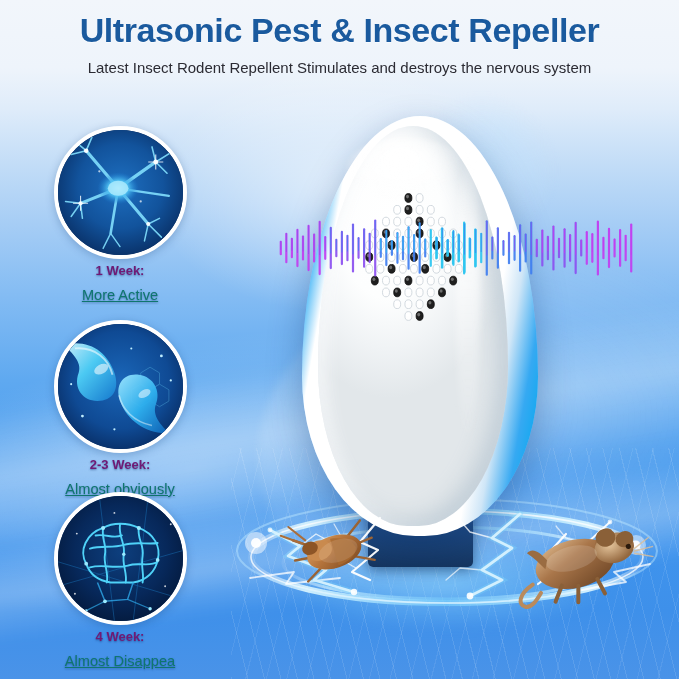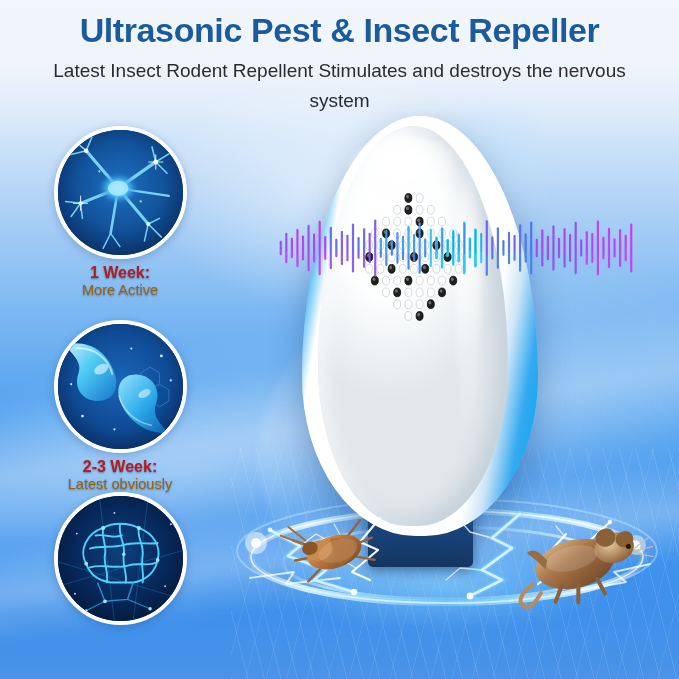--- a/index.html
+++ b/index.html
@@ -73,42 +73,43 @@
   }
 
   
   .header{ position:absolute; left:0; right:0; top:0; text-align:center; z-index:20; }
   .title{
     font-size:34px; font-weight:bold; color:#1a5a9e;
     letter-spacing:-.4px; padding-top:11px; line-height:1.12;
     text-shadow:0 1px 0 rgba(255,255,255,.6);
   }
   .subtitle{
-    font-size:19px; color:#2b2b33; line-height:1.56;
+    font-size:15px; color:#2b2b33; line-height:1.56;
     margin-top:7px; padding:0 26px;
   }
 
   
   .badge{ position:absolute; left:52px; width:136px; text-align:center; z-index:18; }
   .badge-circle{
     width:133px; height:133px; border-radius:50%;
     border:4px solid #ffffff; margin:0 auto;
     box-shadow:0 2px 9px rgba(10,50,110,.26);
     overflow:hidden; position:relative;
     background:#0a2f63;
   }
   .badge-circle svg{ position:absolute; inset:0; width:100%; height:100%; }
   .badge-label{ margin-top:5px; line-height:1.12; }
   .badge-week{
-    font-size:16px; font-weight:bold; color:#b91c1c;
+    font-size:13px; font-weight:bold; color:#701a75;
     text-shadow:0 1px 2px rgba(10,50,110,.5);
   }
   .badge-desc{
-    font-size:14.6px; color:#a16207; margin-top:0px;
+    font-size:14.6px; color:#0f766e; margin-top:8px;
     text-shadow:0 1px 2px rgba(10,50,110,.5);
+    text-decoration:underline;
   }
   #badge-0{ top:126px; }
   #badge-1{ top:320px; }
   #badge-2{ top:492px; }
 
   
   .device-zone{ position:absolute; left:250px; top:100px; width:380px; height:500px; z-index:14; }
 
   .device-plug{
     position:absolute; left:118px; top:395px; width:105px; height:72px;
@@ -285,21 +286,21 @@
             <circle cx="110" cy="34" r="1.5"></circle>
           <circle cx="60" cy="112" r="1.2"></circle>
             <circle cx="120" cy="60" r="1.2"></circle>
           <circle cx="14" cy="64" r="1.1"></circle>
             <circle cx="78" cy="26" r="1.1"></circle>
         </g>
       </svg>
     </div>
     <div class="badge-label">
       <div class="badge-week">2-3 Week:</div>
-      <div class="badge-desc">Latest obviously</div>
+      <div class="badge-desc">Almost obviously</div>
     </div>
   </div>
 
   <div class="badge" id="badge-2">
     <div class="badge-circle">
       <svg viewBox="0 0 133 133" preserveAspectRatio="xMidYMid slice">
         <defs>
           <radialGradient id="bbg" cx="50%" cy="45%" r="68%">
             <stop offset="0%" stop-color="#0d3f7e"></stop>
             <stop offset="55%" stop-color="#07285a"></stop>
@@ -333,20 +334,24 @@
             <circle cx="30" cy="122" r="1.6"></circle>
         </g>
         <g fill="#ffffff" opacity=".8">
           <circle cx="20" cy="40" r="1"></circle>
             <circle cx="114" cy="96" r="1"></circle>
           <circle cx="60" cy="18" r="1"></circle>
             <circle cx="18" cy="104" r="1"></circle>
           <circle cx="120" cy="30" r="1"></circle>
         </g>
       </svg>
+    </div>
+    <div class="badge-label">
+      <div class="badge-week">4 Week:</div>
+      <div class="badge-desc">Almost Disappea</div>
     </div>
   </div>
 
   <div class="floor-glow"></div>
   <div class="energy-ring">
     <svg viewBox="0 0 430 118">
       <defs>
         <linearGradient id="ring1" x1="0%" y1="0%" x2="100%" y2="0%">
           <stop offset="0%" stop-color="#ffffff" stop-opacity=".1"></stop>
           <stop offset="14%" stop-color="#d8f4ff" stop-opacity=".95"></stop>

